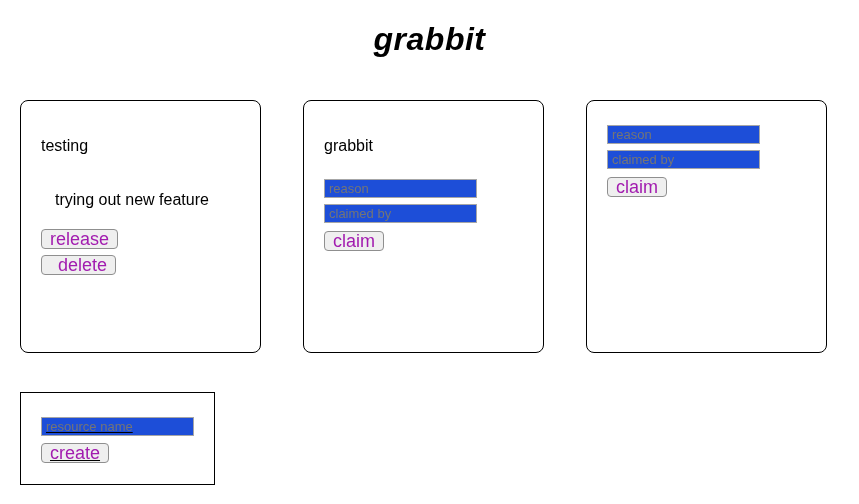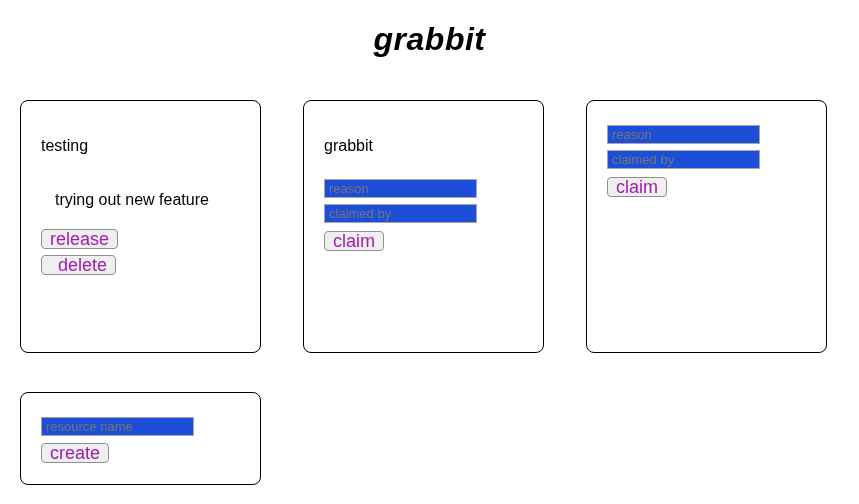--- a/index.html
+++ b/index.html
@@ -77,27 +77,28 @@
   }
   
   .card .btn.release { margin-top: 20px; }
   .card .btn.delete  { margin-top: 6px; padding-left: 16px; }
   
   .card .txt-input.reason     { margin-top: 24px; }
   .card .txt-input.claimed-by { margin-top: 6px; }
   .card .btn.claim            { margin-top: 8px; }
   
   .create-card {
-    width: 241px;
+    width: 195px;
     height: 93px;
     border: 1px solid #000000;
-    border-radius: 8px;
+    border-radius: 0;
     background: #ffffff;
     padding: 0 20px;
     margin: 39px 0 0 20px;
+    text-decoration: underline;
   }
   .create-card .txt-input.resource-name { margin-top: 24px; }
   .create-card .btn.create { margin-top: 7px; }
 </style>
 </head>
 <body>
 
 <h1 class="page-title">grabbit</h1>
 
 <div class="cards-row">

